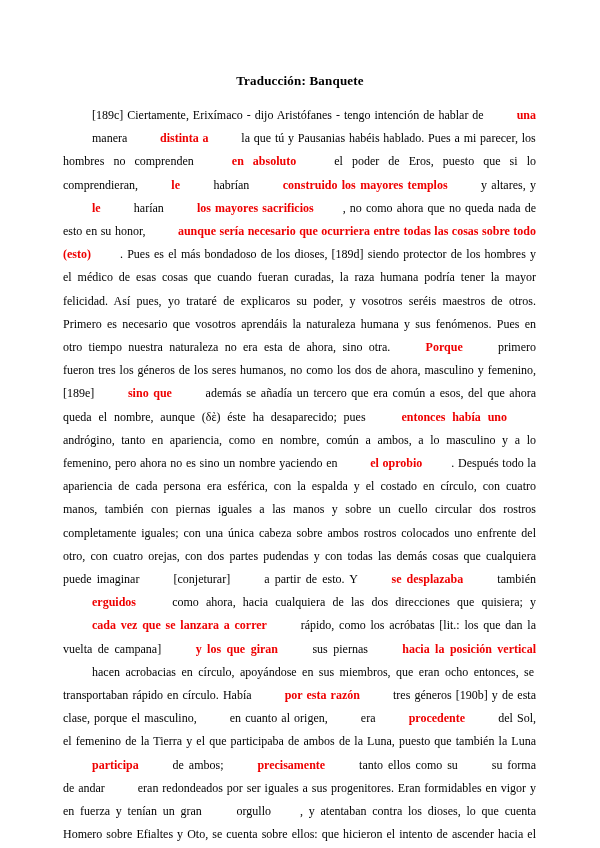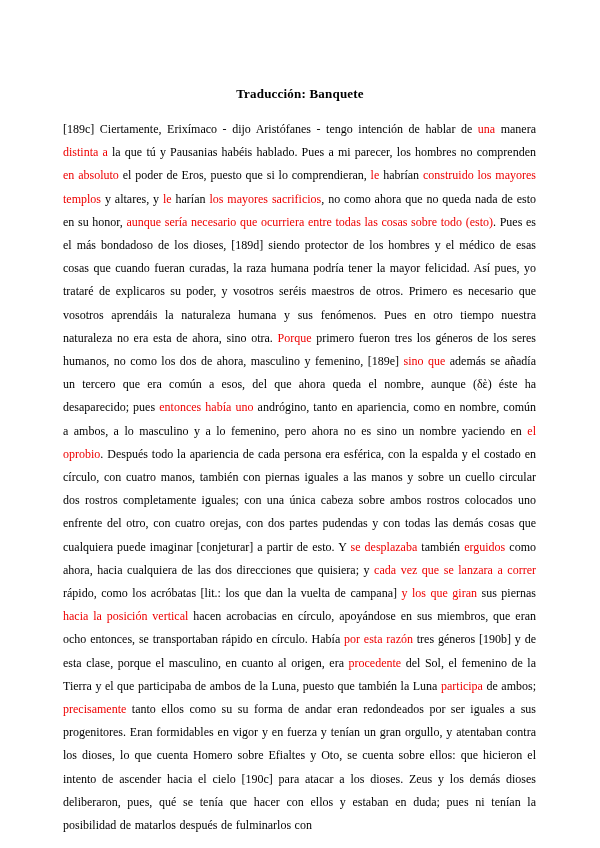--- a/index.html
+++ b/index.html
@@ -11,36 +11,36 @@
     position: relative;
     width: 600px;
     height: 848px;
     background: var(--page-bg, #ffffff);
     overflow: hidden;
     font-family: "Liberation Serif", "DejaVu Serif", serif;
     color: var(--text-color, #000000);
     -webkit-font-smoothing: antialiased;
   }
   .doc-title {
-    margin: 16px;
+    margin: 3px;
     padding-top: 70px;
     text-align: center;
     font-size: 13px;
     font-weight: bold;
     letter-spacing: 0.2px;
   }
   .doc-body {
     margin: 15px 64px 0 63px;
     text-align: justify;
     font-size: 12px;
     line-height: 23.2px;
     word-spacing: 0.5px;
   }
-  .run { font-weight: normal; color: inherit; }
-  .run-red { font-weight: normal; color: var(--highlight-red, #ee0000); }
+  .run { font-weight: normal; color: inherit; margin-left: 29px; }
+  .run-red { font-weight: bold; color: var(--highlight-red, #ee0000); }
   .run-bold { font-weight: normal; color: inherit; }
 </style>
 </head>
 <body>
 
 <div class="page">
   <h1 class="doc-title">Traducción: Banquete</h1>
   <p class="doc-body"><span class="run">[189c] Ciertamente, Erixímaco - dijo Aristófanes - tengo intención de hablar de </span><span class="run run-red">una</span><span class="run"> manera </span><span class="run run-red">distinta a</span><span class="run"> la que tú y Pausanias habéis hablado. Pues a mi parecer, los hombres no comprenden </span><span class="run run-red">en absoluto</span><span class="run"> el poder de Eros, puesto que si lo comprendieran, </span><span class="run run-red">le</span><span class="run"> habrían </span><span class="run run-red">construido los mayores templos</span><span class="run"> y altares, y </span><span class="run run-red">le</span><span class="run"> harían </span><span class="run run-red">los mayores sacrificios</span><span class="run">, no como ahora que no queda nada de esto en su honor, </span><span class="run run-red">aunque sería necesario que ocurriera entre todas las cosas sobre todo (esto)</span><span class="run">. Pues es el más bondadoso de los dioses, [189d] siendo protector de los hombres y el médico de esas cosas que cuando fueran curadas, la raza humana podría tener la mayor felicidad. Así pues, yo trataré de explicaros su poder, y vosotros seréis maestros de otros. Primero es necesario que vosotros aprendáis la naturaleza humana y sus fenómenos. Pues en otro tiempo nuestra naturaleza no era esta de ahora, sino otra. </span><span class="run run-red">Porque</span><span class="run"> primero fueron tres los géneros de los seres humanos, no como los dos de ahora, masculino y femenino, [189e] </span><span class="run run-red">sino que</span><span class="run"> además se añadía un tercero que era común a esos, del que ahora queda el nombre, aunque (δὲ) éste ha desaparecido; pues </span><span class="run run-red">entonces había uno</span><span class="run"> andrógino, tanto en apariencia, como en nombre, común a ambos, a lo masculino y a lo femenino, pero ahora no es sino un nombre yaciendo en </span><span class="run run-red">el oprobio</span><span class="run">. Después todo la apariencia de cada persona era esférica, con la espalda y el costado en círculo, con cuatro manos, también con piernas iguales a las manos y sobre un cuello circular dos rostros completamente iguales; con una única cabeza sobre ambos rostros colocados uno enfrente del otro, con cuatro orejas, con dos partes pudendas y con todas las demás cosas que cualquiera puede imaginar </span><span class="run run-bold">[conjeturar]</span><span class="run"> a partir de esto. Y </span><span class="run run-red">se desplazaba</span><span class="run"> también </span><span class="run run-red">erguidos</span><span class="run"> como ahora, hacia cualquiera de las dos direcciones que quisiera; y </span><span class="run run-red">cada vez que se lanzara a correr</span><span class="run"> rápido, como los acróbatas [lit.: los que dan la vuelta de campana] </span><span class="run run-red">y los que giran</span><span class="run"> sus piernas </span><span class="run run-red">hacia la posición vertical</span><span class="run"> hacen acrobacias en círculo, apoyándose en sus miembros, que eran ocho entonces, se transportaban rápido en círculo. Había </span><span class="run run-red">por esta razón</span><span class="run"> tres géneros [190b] y de esta clase, porque el masculino, </span><span class="run run-bold">en cuanto al origen,</span><span class="run"> era </span><span class="run run-red">procedente</span><span class="run"> del Sol, el femenino de la Tierra y el que participaba de ambos de la Luna, puesto que también la Luna </span><span class="run run-red">participa</span><span class="run"> de ambos; </span><span class="run run-red">precisamente</span><span class="run"> tanto ellos como su </span><span class="run run-bold">su forma de andar</span><span class="run"> eran redondeados por ser iguales a sus progenitores. Eran formidables en vigor y en fuerza y tenían un gran </span><span class="run run-bold">orgullo</span><span class="run">, y atentaban contra los dioses, lo que cuenta Homero sobre Efialtes y Oto, se cuenta sobre ellos: que hicieron el intento de ascender hacia el cielo [190c] para atacar a los dioses. Zeus y los demás dioses deliberaron, pues, qué se tenía que hacer con ellos y estaban en duda; pues ni tenían la posibilidad de matarlos después de fulminarlos con</span></p>
 </div>
 

